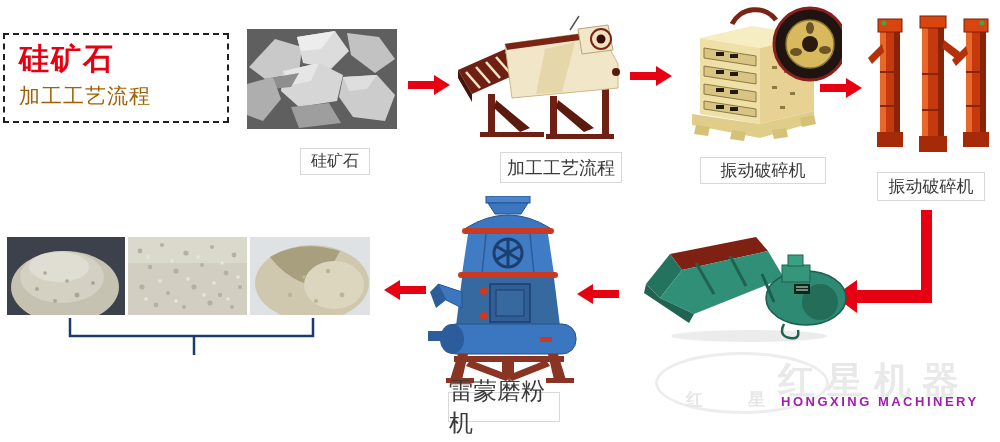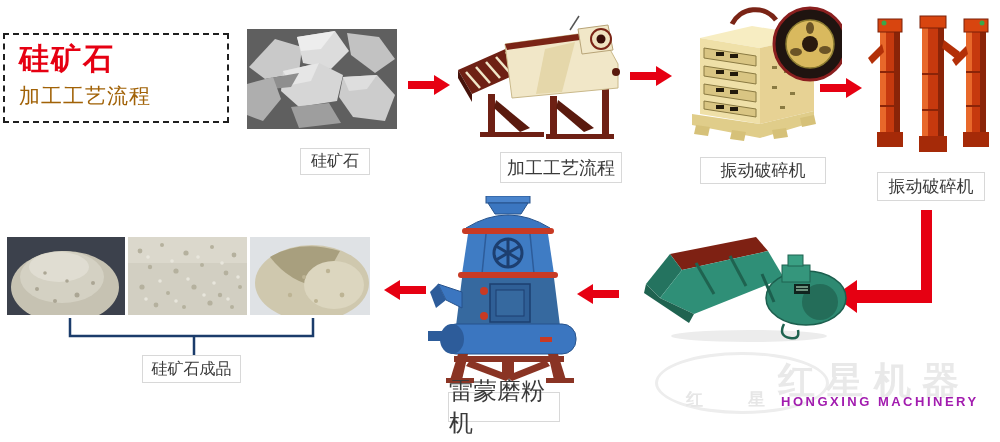--- a/index.html
+++ b/index.html
@@ -345,15 +345,14 @@
         <circle cx="66" cy="64" r="2"></circle>
         <circle cx="92" cy="58" r="2.4"></circle>
       <circle cx="54" cy="40" r="2"></circle>
         <circle cx="78" cy="34" r="2.2"></circle>
     </g>
   </svg>
 
   <svg class="abs" style="left:60px;top:314px" width="262" height="44" viewBox="0 0 262 44">
     <path d="M10,4 L10,22 L253,22 L253,4 M134,22 L134,41" fill="none" stroke="#1b3c6b" stroke-width="2.5"></path>
   </svg>
-  <div class="abs lbl" style="left:142px;top:355px;width:97px;height:26px;font-size:16px">硅矿石成品</div>
 
 </div>
 
 </body></html>

